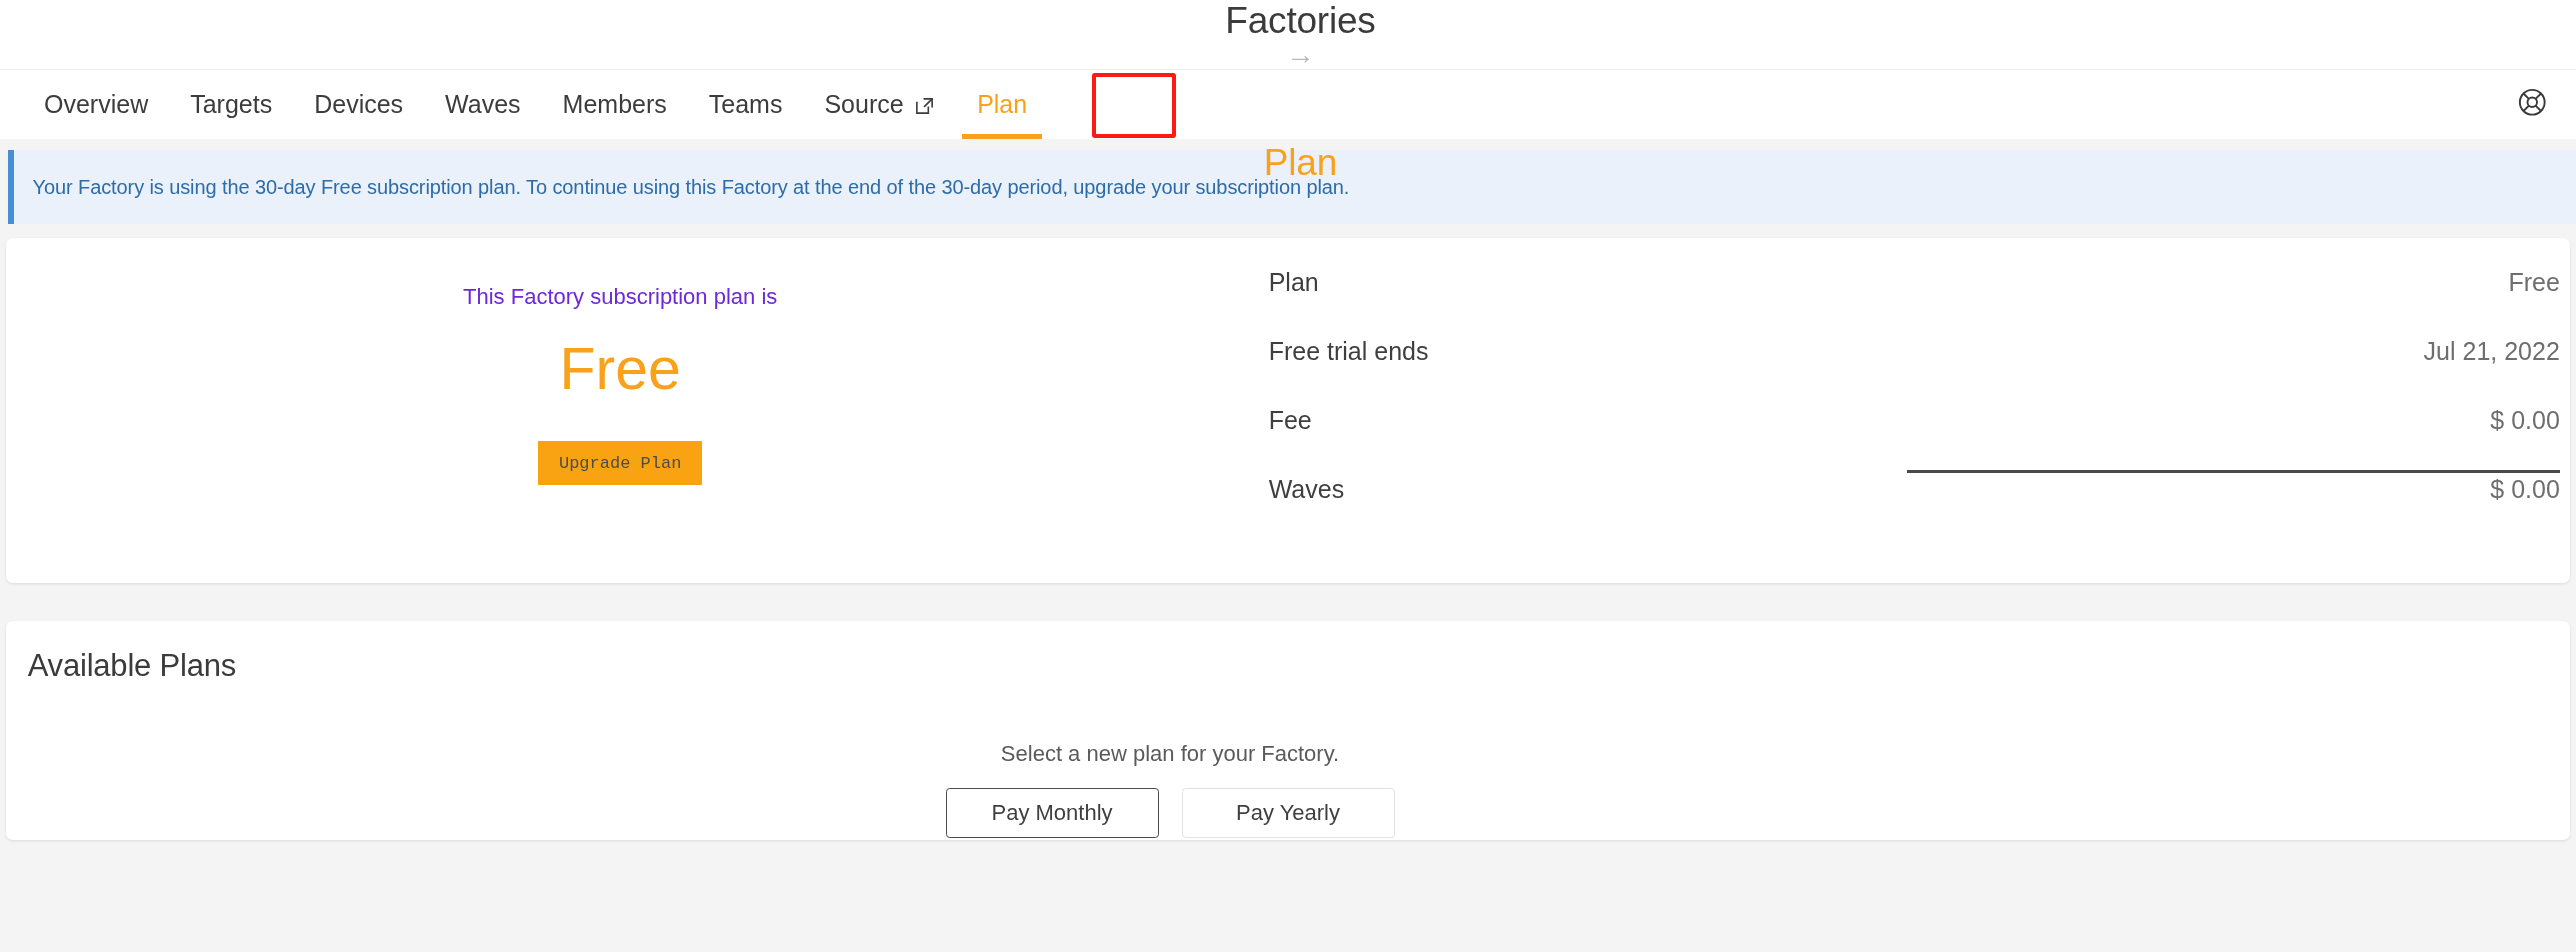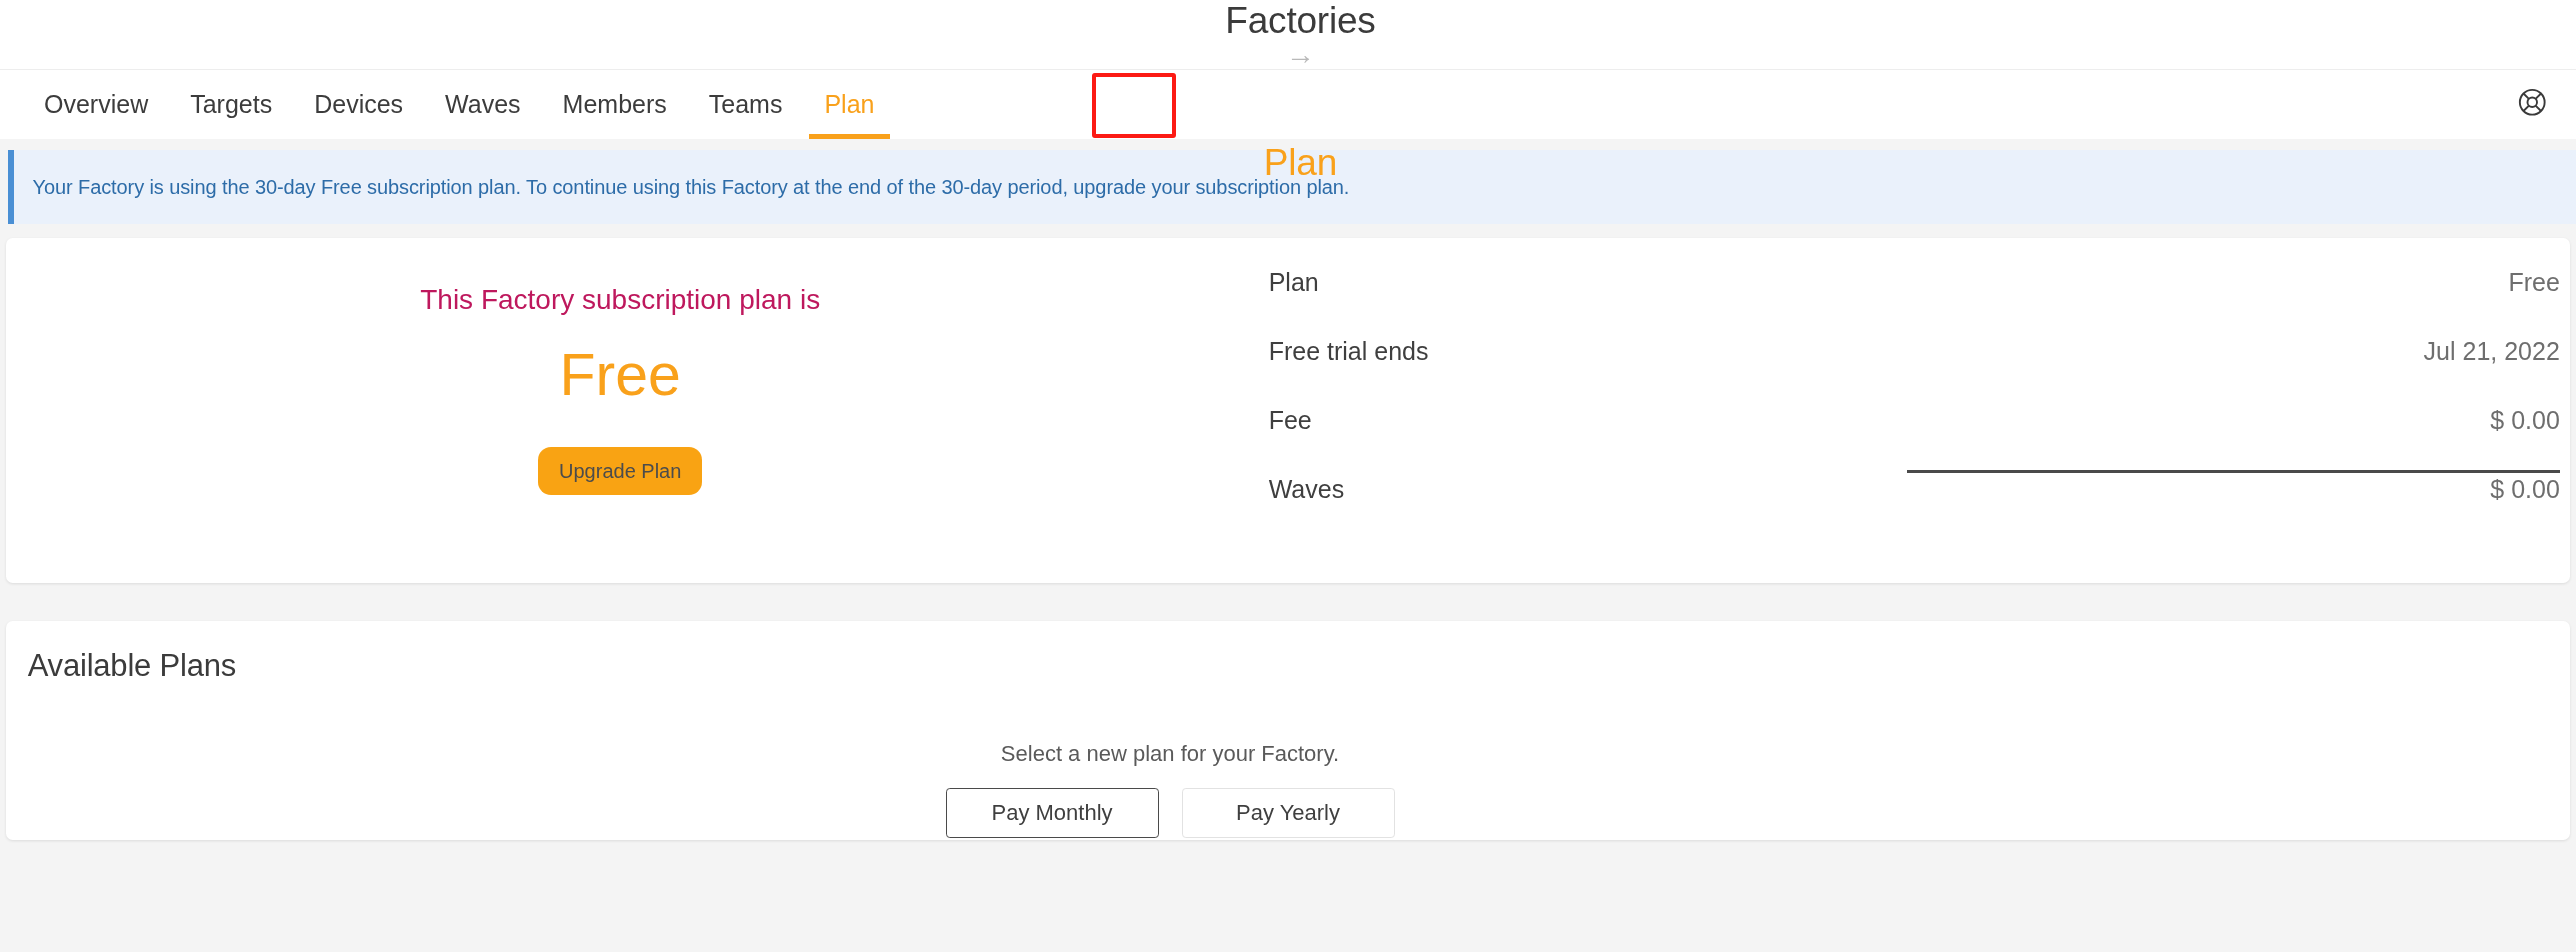--- a/index.html
+++ b/index.html
@@ -130,38 +130,38 @@
   }
 
   .summary-left {
     width: 1229px;
     padding-top: 46px;
     display: flex;
     flex-direction: column;
     align-items: center;
   }
   .summary-caption {
-    font-size: 28px;
-    color: #be185d;
+    font-size: 22px;
+    color: #6d28d9;
     text-align: right;
   }
   .summary-plan-name {
     font-size: 59px;
     color: #f9a11b;
     margin-top: 30.5px;
     line-height: 1;
   }
   .upgrade-btn {
     margin-top: 42px;
     background: #f9a313;
     border: none;
-    border-radius: 13px;
+    border-radius: 0;
     color: #4c4c4c;
-    font-family: Liberation Sans, sans-serif;
-    font-size: 20px;
+    font-family: Liberation Mono, monospace;
+    font-size: 17px;
     padding: 12.4px 21px;
     cursor: pointer;
   }
 
   .summary-right {
     flex: 1;
     padding-top: 30.5px;
     padding-right: 5.7px;
   }
   .detail-row {
@@ -259,20 +259,30 @@
     <span class="tab-label">Devices</span>
   </div>
   <div class="tab">
     <span class="tab-label">Waves</span>
   </div>
   <div class="tab">
     <span class="tab-label">Members</span>
   </div>
   <div class="tab">
     <span class="tab-label">Teams</span>
+  </div>
+  <div class="tab">
+    <span class="tab-label">Source</span>
+    <span class="ext-icon">
+      <svg width="21" height="21" viewBox="0 0 22 22">
+        <path d="M3 7 L3 19 L15 19 L15 12" fill="none" stroke="#3c3c3c" stroke-width="1.7"></path>
+        <path d="M10 4 L19 4 L19 13" fill="none" stroke="#3c3c3c" stroke-width="1.7"></path>
+        <path d="M19 4 L10.5 12.5" fill="none" stroke="#3c3c3c" stroke-width="1.7"></path>
+      </svg>
+    </span>
   </div>
   <div class="tab is-active">
     <span class="tab-label">Plan</span>
   </div>
 
   <div class="tab-highlight"></div>
 
   <div class="help-icon-wrap">
     <span>
       <svg width="30.5" height="30.5" viewBox="0 0 32 32">

